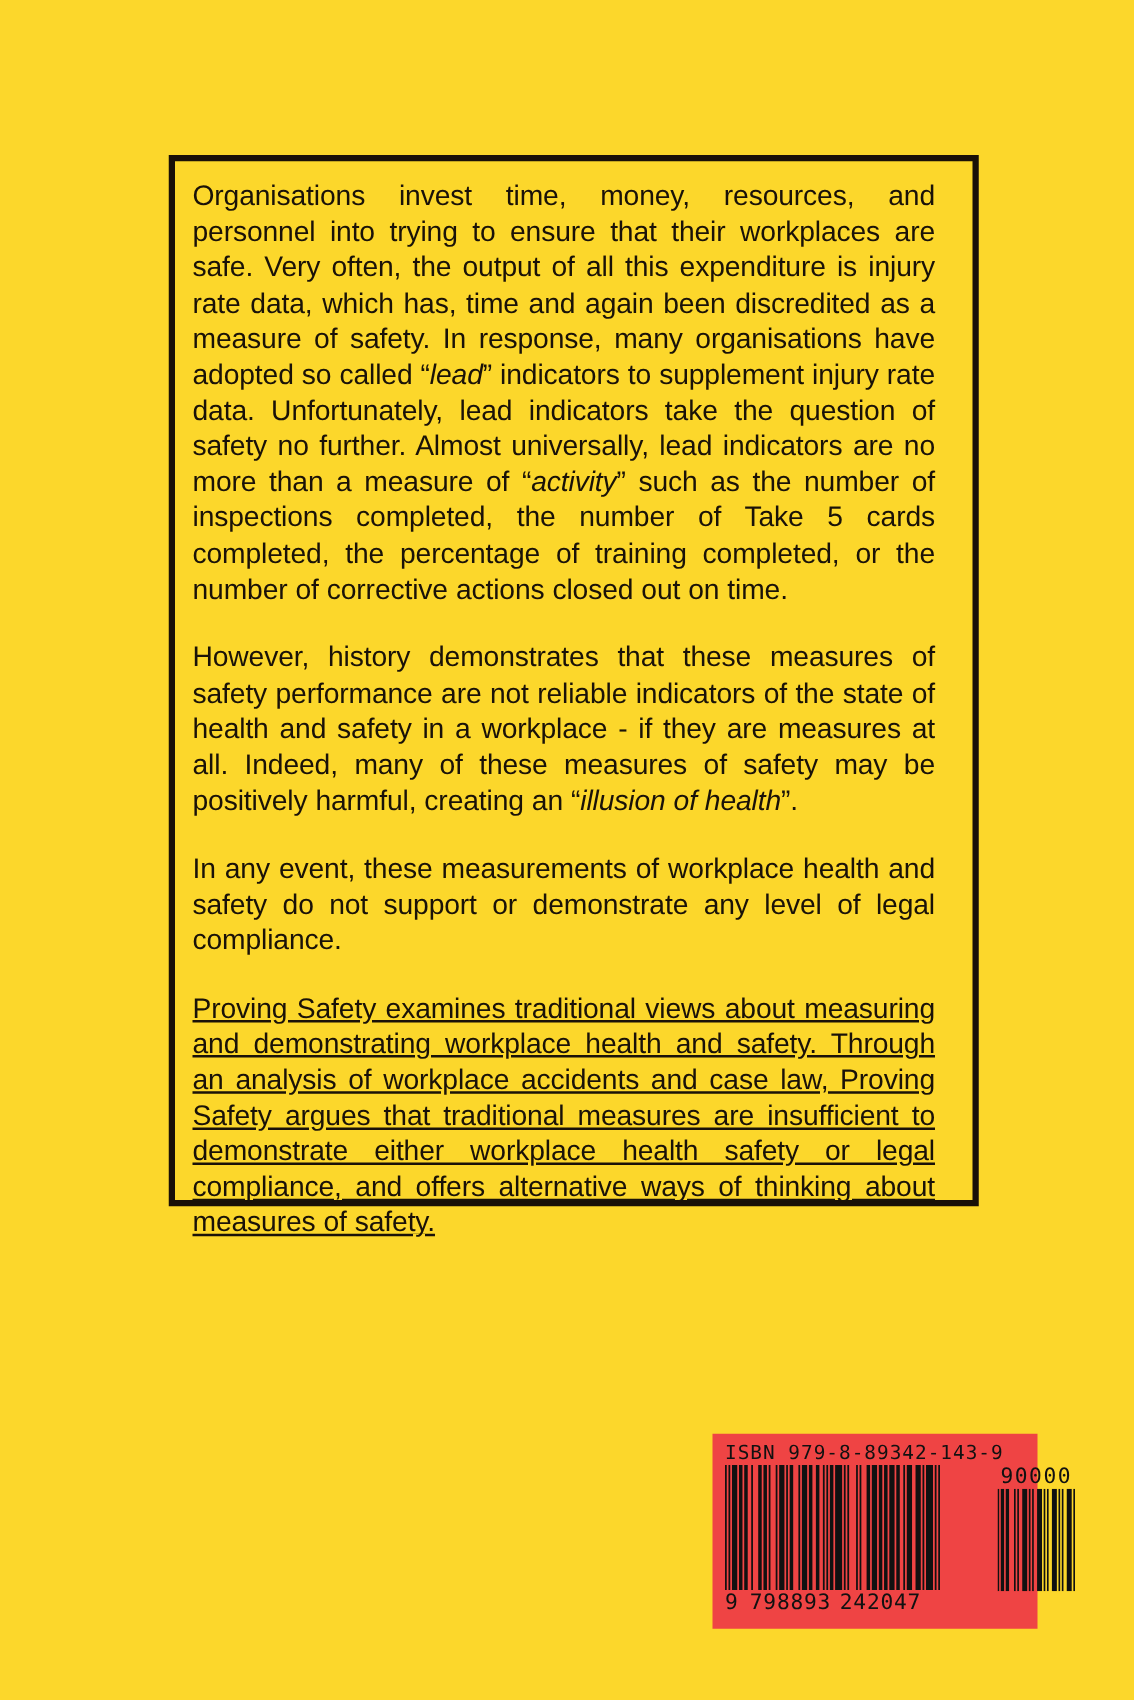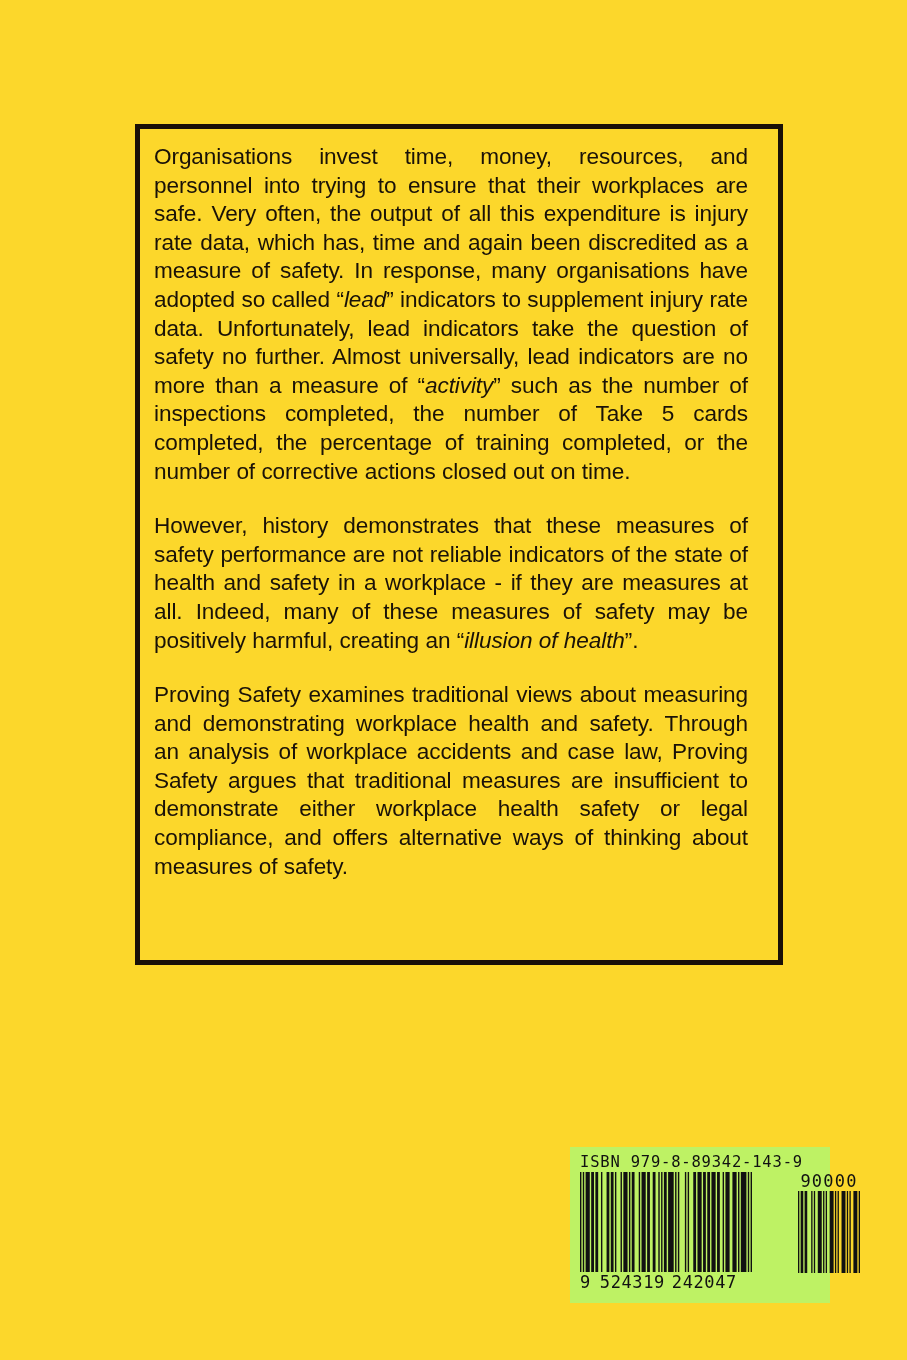--- a/index.html
+++ b/index.html
@@ -32,33 +32,34 @@
     font-size: 22.6px;
     line-height: 28.6px;
     color: #1a1208;
     text-align: justify;
     text-justify: inter-word;
     letter-spacing: -0.1px;
     word-spacing: 0.2px;
   }
   .blurb-para:last-child {
     margin-bottom: 0;
+    text-decoration: underline;
   }
   .blurb-para i {
     font-style: italic;
   }
 
   
   #barcode-block {
     position: absolute;
     left: 570px;
     top: 1147px;
     width: 260px;
     height: 156px;
-    background: #bef264;
+    background: #ef4444;
     box-sizing: border-box;
     padding: 6px 8px 4px 10px;
   }
   #isbn-text {
     font-family: "DejaVu Sans Mono", "Liberation Mono", monospace;
     font-size: 15.5px;
     letter-spacing: 0.8px;
     color: #111111;
     white-space: nowrap;
     line-height: 18px;
@@ -103,20 +104,21 @@
   }
   #human-digits .sp1 { display:inline-block; width: 9px; }
   #human-digits .sp2 { display:inline-block; width: 7px; }
 </style>
 </head>
 <body>
 
 <div id="blurb-box">
   <p class="blurb-para"><span>Organisations invest time, money, resources, and personnel into trying to ensure that their workplaces are safe. Very often, the output of all this expenditure is injury rate data, which has, time and again been discredited as a measure of safety. In response, many organisations have adopted so called “</span><i>lead</i><span>” indicators to supplement injury rate data. Unfortunately, lead indicators take the question of safety no further. Almost universally, lead indicators are no more than a measure of “</span><i>activity</i><span>” such as the number of inspections completed, the number of Take 5 cards completed, the percentage of training completed, or the number of corrective actions closed out on time.</span></p>
   <p class="blurb-para"><span>However, history demonstrates that these measures of safety performance are not reliable indicators of the state of health and safety in a workplace - if they are measures at all. Indeed, many of these measures of safety may be positively harmful, creating an “</span><i>illusion of health</i><span>”.</span></p>
+  <p class="blurb-para"><span>In any event, these measurements of workplace health and safety do not support or demonstrate any level of legal compliance.</span></p>
   <p class="blurb-para"><span>Proving Safety examines traditional views about measuring and demonstrating workplace health and safety. Through an analysis of workplace accidents and case law, Proving Safety argues that traditional measures are insufficient to demonstrate either workplace health safety or legal compliance, and offers alternative ways of thinking about measures of safety.</span></p>
 </div>
 
 <div id="barcode-block">
   <div id="isbn-text">ISBN 979-8-89342-143-9</div>
   <div id="barcode-row">
     <div id="main-symbol">
       <svg class="bars" width="172" height="100" viewBox="0 0 172 100" aria-hidden="true">
         <g id="main-bars">
             <rect x="0.000" y="0" width="1.398" height="100" fill="#111111"></rect>
@@ -178,15 +180,15 @@
             <rect x="43.532" y="0" width="3.957" height="82" fill="#111111"></rect>
             <rect x="48.809" y="0" width="1.319" height="82" fill="#111111"></rect>
             <rect x="51.447" y="0" width="1.319" height="82" fill="#111111"></rect>
             <rect x="55.404" y="0" width="3.957" height="82" fill="#111111"></rect>
             <rect x="60.681" y="0" width="1.319" height="82" fill="#111111"></rect>
           </g>
       </svg>
     </div>
   </div>
   <div id="human-digits">
-    <span class="grp">9</span><span class="sp1"></span><span class="grp">524319</span><span class="sp2"></span><span class="grp">242047</span>
+    <span class="grp">9</span><span class="sp1"></span><span class="grp">798893</span><span class="sp2"></span><span class="grp">242047</span>
   </div>
 </div>
 
 </body></html>

